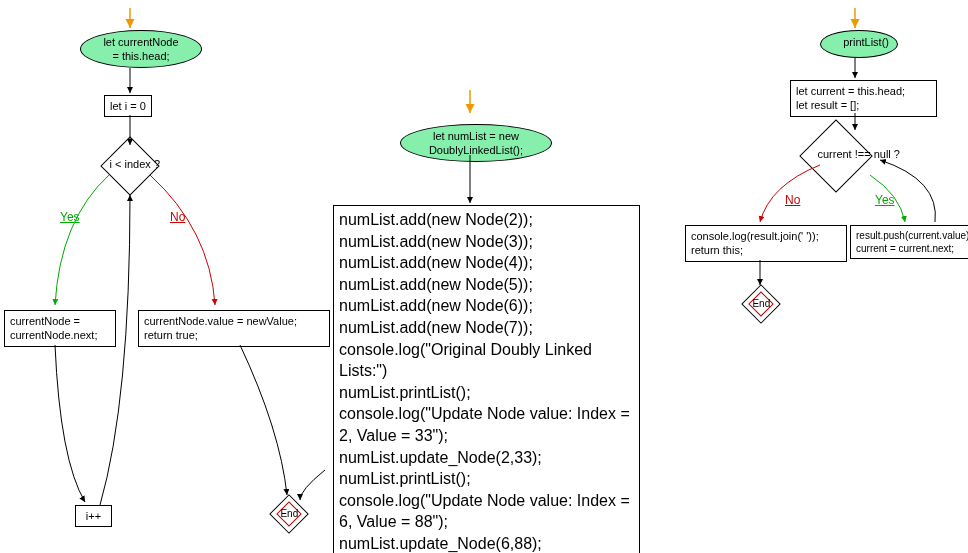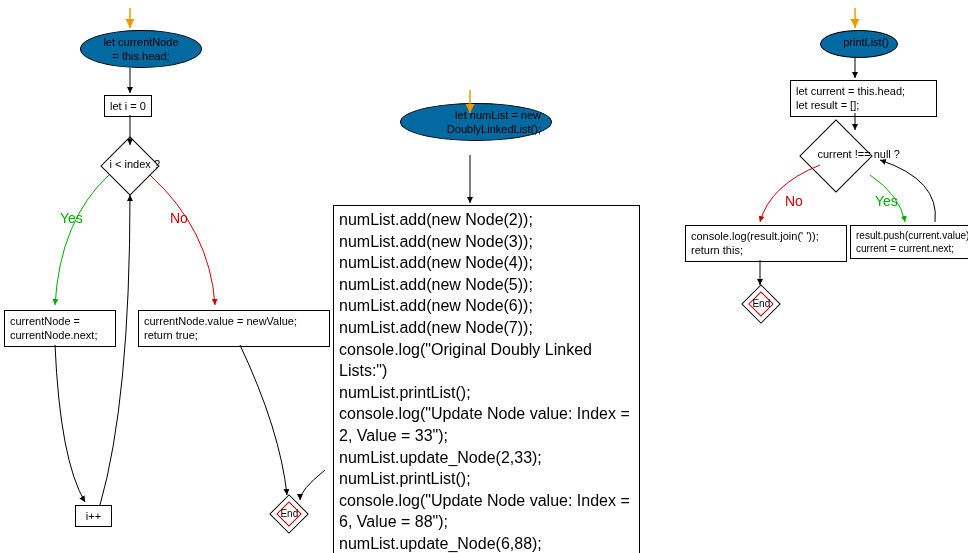--- a/index.html
+++ b/index.html
@@ -18,21 +18,21 @@
     border: 1px solid #000000;
     background: #fff;
     padding: 3px 5px;
     text-align: left;
     white-space: pre-line;
     line-height: 1.3;
   }
   .node-round {
     position: absolute;
     border: 1px solid #000;
-    background: #0369a1;
+    background: #86efac;
     padding: 4px 10px;
     border-radius: 50%;
     text-align: center;
     white-space: pre-line;
     line-height: 1.3;
   }
   .diamond {
     position: absolute;
     width: 60px;
     height: 40px;
@@ -63,21 +63,22 @@
     position: absolute;
     transform: rotate(-45deg);
     font-size: 10px;
     width: 26px;
     text-align: center;
     top: 7px;
     left: 0;
   }
   .label {
     position: absolute;
-    font-size: 14px;
+    font-size: 12px;
+    text-decoration: underline;
   }
   .label.yes { color: #0a0; }
   .label.no  { color: #c00; }
   svg.arrows {
     position: absolute;
     top: 0; left: 0;
     width: 968px; height: 553px;
     pointer-events: none;
   }
 </style>
@@ -98,21 +99,21 @@
 return true;</div>
 <div class="node-box" style="left:75px; top:505px; width:25px; text-align:center;">i++</div>
 
 <div class="label yes" style="left:60px; top:210px;">Yes</div>
 <div class="label no" style="left:170px; top:210px;">No</div>
 
 <div class="end-diamond" style="left:275px; top:500px;">
   <div class="end-text">End</div>
 </div>
 
-<div class="node-round" style="left:400px; top:103px; width:130px; height:28px;text-align:right;">let numList = new
+<div class="node-round" style="left:400px; top:124px; width:130px; height:28px;">let numList = new
 DoublyLinkedList();</div>
 <div class="node-box" style="left:325px; top:205px; width:295px; font-size:16px; line-height:1.35;margin-left:8px;">numList.add(new Node(2));
 numList.add(new Node(3));
 numList.add(new Node(4));
 numList.add(new Node(5));
 numList.add(new Node(6));
 numList.add(new Node(7));
 console.log("Original Doubly Linked Lists:")
 numList.printList();
 console.log("Update Node value: Index = 2, Value = 33");

